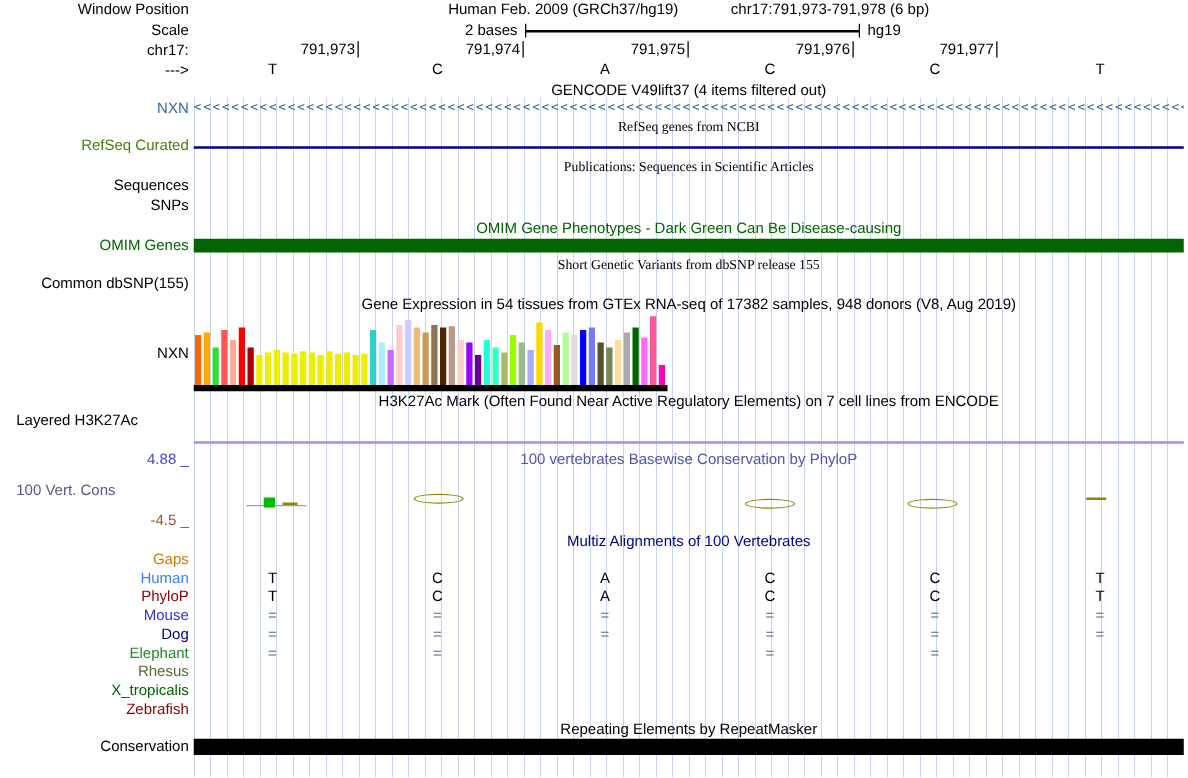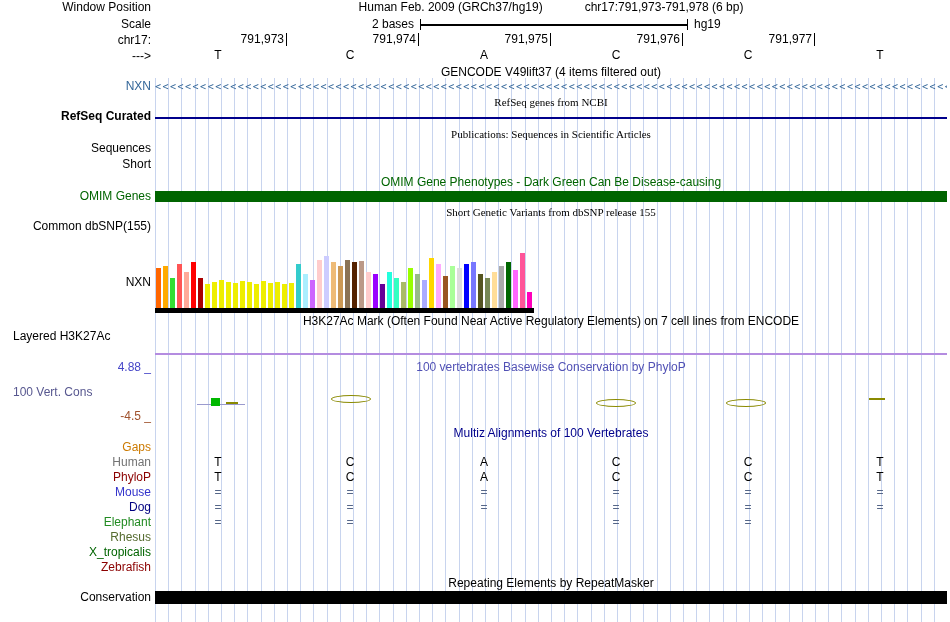--- a/index.html
+++ b/index.html
@@ -8,21 +8,21 @@
 
   #grid { position:absolute; left:155px; top:78px; width:792px; height:544px;
           background:repeating-linear-gradient(to right,#c8d4ee 0,#c8d4ee 1px,transparent 1px,transparent 13.2px); }
 
   .lbl { position:absolute; left:0; width:151px; text-align:right; font-size:12px; line-height:13px; white-space:nowrap; }
   .lbl.la { text-align:left; padding-left:13px; }
   .ttl { position:absolute; left:155px; width:792px; text-align:center; font-size:12px; line-height:13px; white-space:nowrap; }
   .ttl.sm { font-size:11px;font-family:Liberation Serif, serif; }
 
   .c-gencode { color:#336699; }
-  .c-refseq { color:#000000;font-weight:bold; }
+  .c-refseq { color:#4d7c0f; }
   .c-omim { color:#006400; }
   .c-constitle { color:#5151b5; }
   .c-upper { color:#4646c8; }
   .c-lower { color:#a0522d; }
   .c-multiz { color:#00008b; }
   .c-vertcons { color:#57578f; }
 
   .hbar { position:absolute; }
   #scale-line { left:420px; top:24px; width:268px; height:2px; background:#000; }
   .scale-tick { top:19px; width:1px; height:11px; background:#000; }
@@ -74,29 +74,30 @@
   <div class="ttl" style="top:66px">GENCODE V49lift37 (4 items filtered out)</div>
   <div class="lbl c-gencode" style="top:80px">NXN</div>
   <div id="nxn-chevrons" style="color: rgb(51, 102, 153);">&lt;&lt;&lt;&lt;&lt;&lt;&lt;&lt;&lt;&lt;&lt;&lt;&lt;&lt;&lt;&lt;&lt;&lt;&lt;&lt;&lt;&lt;&lt;&lt;&lt;&lt;&lt;&lt;&lt;&lt;&lt;&lt;&lt;&lt;&lt;&lt;&lt;&lt;&lt;&lt;&lt;&lt;&lt;&lt;&lt;&lt;&lt;&lt;&lt;&lt;&lt;&lt;&lt;&lt;&lt;&lt;&lt;&lt;&lt;&lt;&lt;&lt;&lt;&lt;&lt;&lt;&lt;&lt;&lt;&lt;&lt;&lt;&lt;&lt;&lt;&lt;&lt;&lt;&lt;&lt;&lt;&lt;&lt;&lt;&lt;&lt;&lt;&lt;&lt;&lt;&lt;&lt;&lt;&lt;&lt;&lt;&lt;&lt;&lt;&lt;&lt;&lt;&lt;&lt;&lt;&lt;&lt;&lt;&lt;&lt;&lt;&lt;&lt;&lt;&lt;&lt;&lt;&lt;&lt;&lt;&lt;&lt;&lt;&lt;&lt;&lt;&lt;&lt;&lt;&lt;&lt;&lt;&lt;&lt;&lt;&lt;&lt;&lt;&lt;&lt;&lt;&lt;&lt;&lt;&lt;&lt;&lt;&lt;&lt;&lt;</div>
 
   <div class="ttl sm" style="top:96px">RefSeq genes from NCBI</div>
   <div class="lbl c-refseq" style="top:110px">RefSeq Curated</div>
   <div class="hbar" id="refseq-line"></div>
 
   <div class="ttl sm" style="top:128px">Publications: Sequences in Scientific Articles</div>
   <div class="lbl" style="top:142px">Sequences</div>
-  <div class="lbl" style="top:158px">Short</div>
+  <div class="lbl" style="top:158px">SNPs</div>
 
   <div class="ttl c-omim" style="top:176px">OMIM Gene Phenotypes - Dark Green Can Be Disease-causing</div>
   <div class="lbl c-omim" style="top:190px">OMIM Genes</div>
   <div class="hbar" id="omim-bar"></div>
 
   <div class="ttl sm" style="top:206px">Short Genetic Variants from dbSNP release 155</div>
   <div class="lbl" style="top:220px">Common dbSNP(155)</div>
 
+  <div class="ttl" style="top:237px">Gene Expression in 54 tissues from GTEx RNA-seq of 17382 samples, 948 donors (V8, Aug 2019)</div>
   <div class="lbl" style="top:276px">NXN</div>
   <div class="hbar" id="gtex-baseline"></div>
 
   <div class="ttl" style="top:315px">H3K27Ac Mark (Often Found Near Active Regulatory Elements) on 7 cell lines from ENCODE</div>
   <div class="lbl la" style="top:330px">Layered H3K27Ac</div>
   <div class="hbar" id="h3k27ac-line"></div>
 
   <div class="ttl c-constitle" style="top:361px">100 vertebrates Basewise Conservation by PhyloP</div>
   <div class="lbl c-upper" style="top:361px">4.88 _</div>
   <div class="lbl la c-vertcons" style="top:386px">100 Vert. Cons</div>
@@ -105,21 +106,21 @@
   <div class="ttl c-multiz" style="top:427px">Multiz Alignments of 100 Vertebrates</div>
 
   <div class="ttl" style="top:577px">Repeating Elements by RepeatMasker</div>
   <div class="lbl" style="top:591px">Conservation</div>
   <div class="hbar" id="repeat-bar"></div>
 
 <div class="tick" style="left: 223px;">791,973</div>
     <div class="tick" style="left: 355px;">791,974</div>
     <div class="tick" style="left: 487px;">791,975</div>
     <div class="tick" style="left: 619px;">791,976</div>
-    <div class="tick" style="left: 751px;">791,977</div>
+    <div class="tick" style="left: 734px;">791,977</div>
     <div class="base" style="left: 210px;">T</div>
     <div class="base" style="left: 342px;">C</div>
     <div class="base" style="left: 476px;">A</div>
     <div class="base" style="left: 608px;">C</div>
     <div class="base" style="left: 740px;">C</div>
     <div class="base" style="left: 872px;">T</div>
     <div class="gtexbar" style="left: 156px; top: 268px; width: 5px; height: 40px; background: rgb(255, 102, 0);"></div>
     <div class="gtexbar" style="left: 163px; top: 266px; width: 5px; height: 42px; background: rgb(255, 170, 0);"></div>
     <div class="gtexbar" style="left: 170px; top: 278px; width: 5px; height: 30px; background: rgb(51, 221, 51);"></div>
     <div class="gtexbar" style="left: 177px; top: 264px; width: 5px; height: 44px; background: rgb(255, 85, 85);"></div>
@@ -174,21 +175,21 @@
     <div class="gtexbar" style="left: 520px; top: 253px; width: 5px; height: 55px; background: rgb(255, 85, 153);"></div>
     <div class="gtexbar" style="left: 527px; top: 292px; width: 5px; height: 16px; background: rgb(255, 0, 187);"></div>
     <div class="consmark" style="left: 197px; top: 404px; width: 48px; height: 1px; background: rgb(154, 154, 206);"></div>
     <div class="consmark" style="left: 211px; top: 398px; width: 9px; height: 8px; background: rgb(0, 184, 0);"></div>
     <div class="consmark" style="left: 226px; top: 402px; width: 12px; height: 2px; background: rgb(138, 138, 0);"></div>
     <div class="consmark" style="left: 331px; top: 395px; width: 40px; height: 8px; border: 1px solid rgb(138, 138, 0); border-radius: 50%;"></div>
     <div class="consmark" style="left: 596px; top: 399px; width: 40px; height: 8px; border: 1px solid rgb(138, 138, 0); border-radius: 50%;"></div>
     <div class="consmark" style="left: 726px; top: 399px; width: 40px; height: 8px; border: 1px solid rgb(138, 138, 0); border-radius: 50%;"></div>
     <div class="consmark" style="left: 869px; top: 398px; width: 16px; height: 2px; background: rgb(138, 138, 0);"></div>
     <div class="lbl" style="top: 441px; color: rgb(204, 122, 0);">Gaps</div>
-    <div class="lbl" style="top: 456px; color: #737373;">Human</div>
+    <div class="lbl" style="top: 456px; color: #3b82f6;">Human</div>
     <div class="mcell" style="left: 210px; top: 456px; color: rgb(0, 0, 0);">T</div>
     <div class="mcell" style="left: 342px; top: 456px; color: rgb(0, 0, 0);">C</div>
     <div class="mcell" style="left: 476px; top: 456px; color: rgb(0, 0, 0);">A</div>
     <div class="mcell" style="left: 608px; top: 456px; color: rgb(0, 0, 0);">C</div>
     <div class="mcell" style="left: 740px; top: 456px; color: rgb(0, 0, 0);">C</div>
     <div class="mcell" style="left: 872px; top: 456px; color: rgb(0, 0, 0);">T</div>
     <div class="lbl" style="top: 471px; color: rgb(139, 0, 0);">PhyloP</div>
     <div class="mcell" style="left: 210px; top: 471px; color: rgb(0, 0, 0);">T</div>
     <div class="mcell" style="left: 342px; top: 471px; color: rgb(0, 0, 0);">C</div>
     <div class="mcell" style="left: 476px; top: 471px; color: rgb(0, 0, 0);">A</div>

